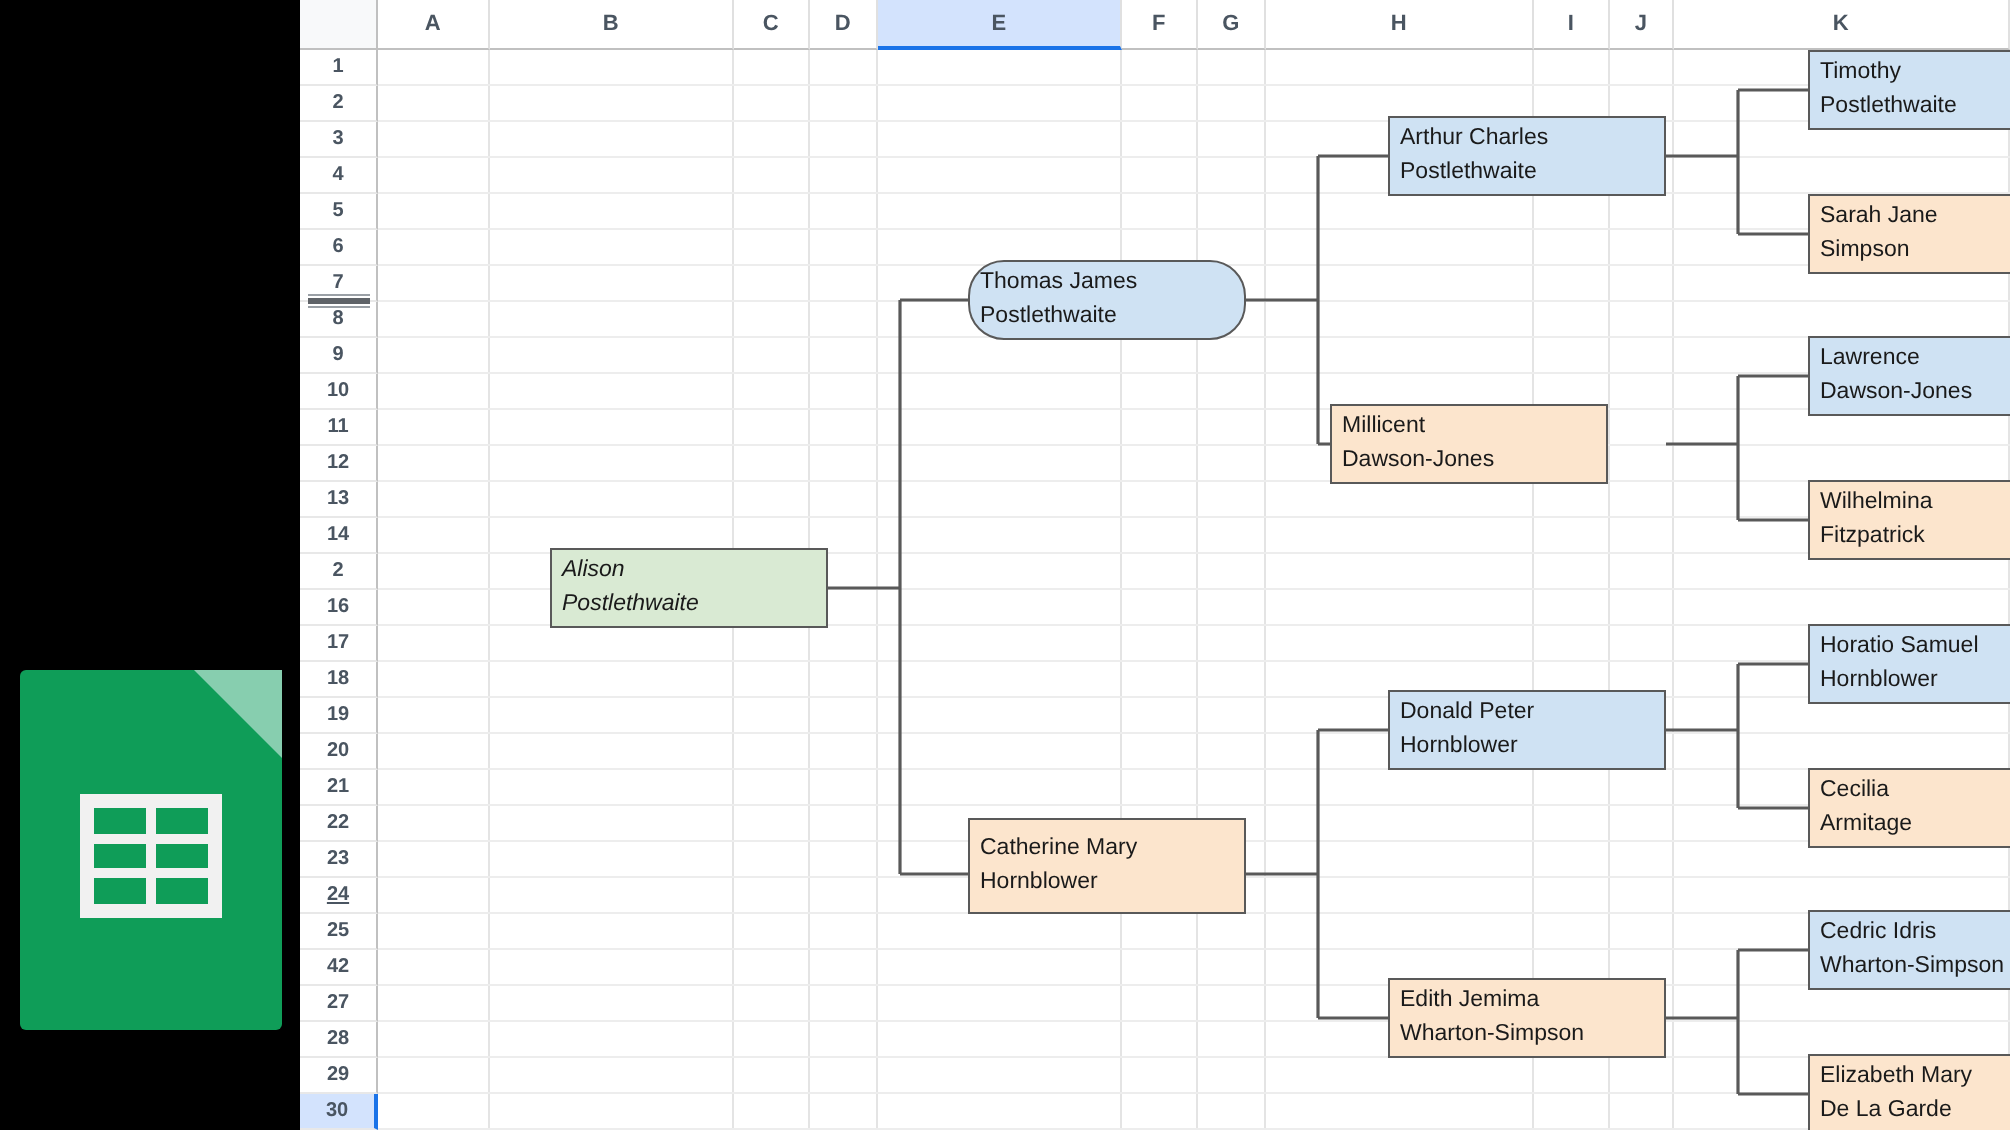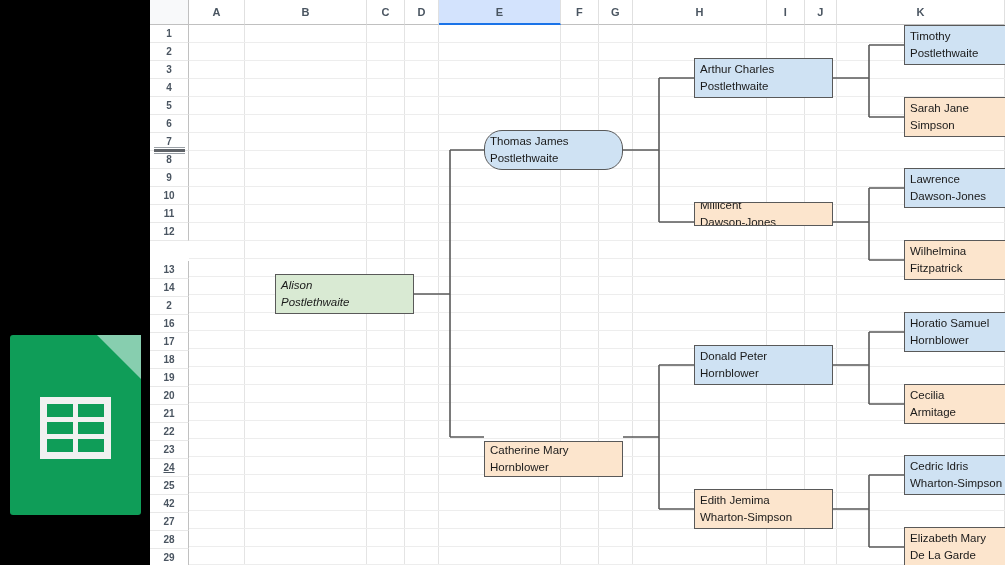--- a/index.html
+++ b/index.html
@@ -227,21 +227,21 @@
         <div class="row-head" style="height: 18px;">3</div>
         <div class="row-head" style="height: 18px;">4</div>
         <div class="row-head" style="height: 18px;">5</div>
         <div class="row-head" style="height: 18px;">6</div>
         <div class="row-head" style="height: 18px;">7</div>
         <div class="row-head" style="height: 18px;">8</div>
         <div class="row-head" style="height: 18px;">9</div>
         <div class="row-head" style="height: 18px;">10</div>
         <div class="row-head" style="height: 18px;">11</div>
         <div class="row-head" style="height: 18px;">12</div>
-        <div class="row-head" style="height: 18px; margin-top: 20px;">13</div>
+        <div class="row-head" style="height: 18px;">13</div>
         <div class="row-head" style="height: 18px;">14</div>
         <div class="row-head" style="height: 18px;">2</div>
         <div class="row-head" style="height: 18px;">16</div>
         <div class="row-head" style="height: 18px;">17</div>
         <div class="row-head" style="height: 18px;">18</div>
         <div class="row-head" style="height: 18px;">19</div>
         <div class="row-head" style="height: 18px;">20</div>
         <div class="row-head" style="height: 18px;">21</div>
         <div class="row-head" style="height: 18px;">22</div>
         <div class="row-head" style="height: 18px;">23</div>
@@ -330,29 +330,29 @@
           <line x1="680" y1="522" x2="715" y2="522" stroke="#595959" stroke-width="1.6"></line>
         </svg>
     <div class="person green" style="left: 86px; top: 249px; width: 139px; height: 40px; font-style: italic;">
           <div class="ln1">Alison</div>
           <div class="ln2">Postlethwaite</div>
         </div>
         <div class="person blue" style="left: 295px; top: 105px; width: 139px; height: 40px; border-radius: 18px;">
           <div class="ln1">Thomas James</div>
           <div class="ln2">Postlethwaite</div>
         </div>
-        <div class="person orange" style="left: 295px; top: 416px; width: 139px; height: 36px; justify-content: flex-end;">
+        <div class="person orange" style="left: 295px; top: 384px; width: 139px; height: 48px;">
           <div class="ln1">Catherine Mary</div>
           <div class="ln2">Hornblower</div>
         </div>
         <div class="person blue" style="left: 505px; top: 33px; width: 139px; height: 40px;">
           <div class="ln1">Arthur Charles</div>
           <div class="ln2">Postlethwaite</div>
         </div>
-        <div class="person orange" style="left: 505px; top: 177px; width: 139px; height: 24px;">
+        <div class="person orange" style="left: 476px; top: 177px; width: 139px; height: 40px;">
           <div class="ln1">Millicent</div>
           <div class="ln2">Dawson-Jones</div>
         </div>
         <div class="person blue" style="left: 505px; top: 320px; width: 139px; height: 40px;">
           <div class="ln1">Donald Peter</div>
           <div class="ln2">Hornblower</div>
         </div>
         <div class="person orange" style="left: 505px; top: 464px; width: 139px; height: 40px;">
           <div class="ln1">Edith Jemima</div>
           <div class="ln2">Wharton-Simpson</div>

